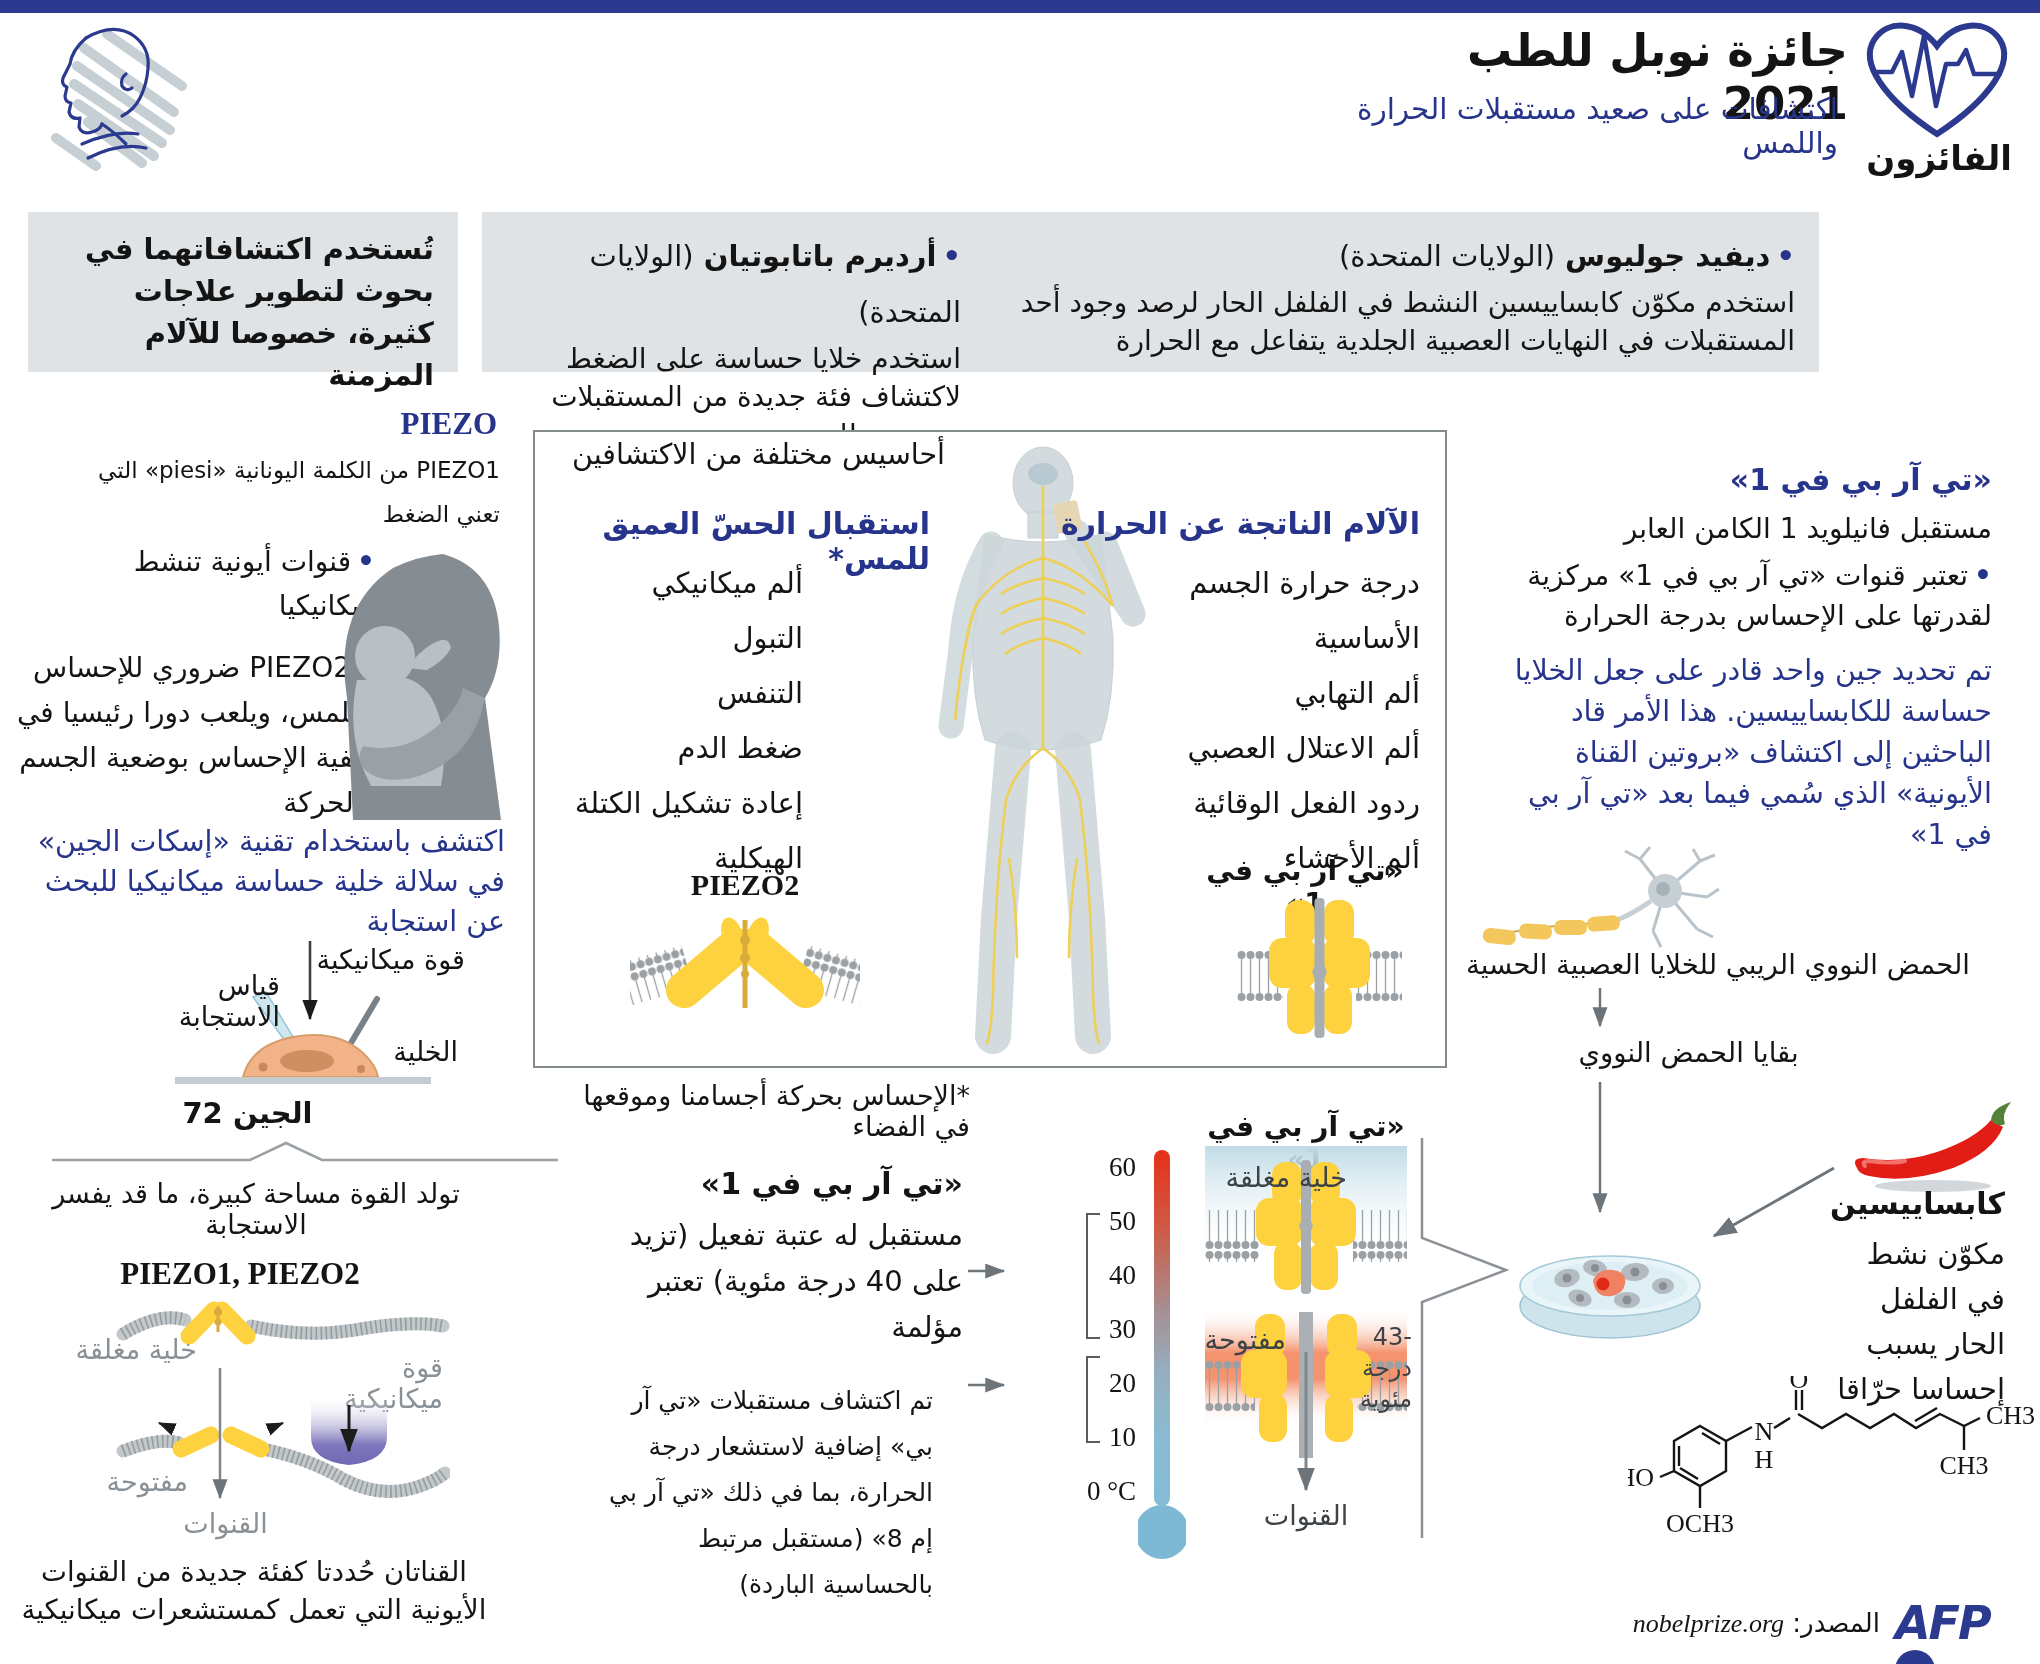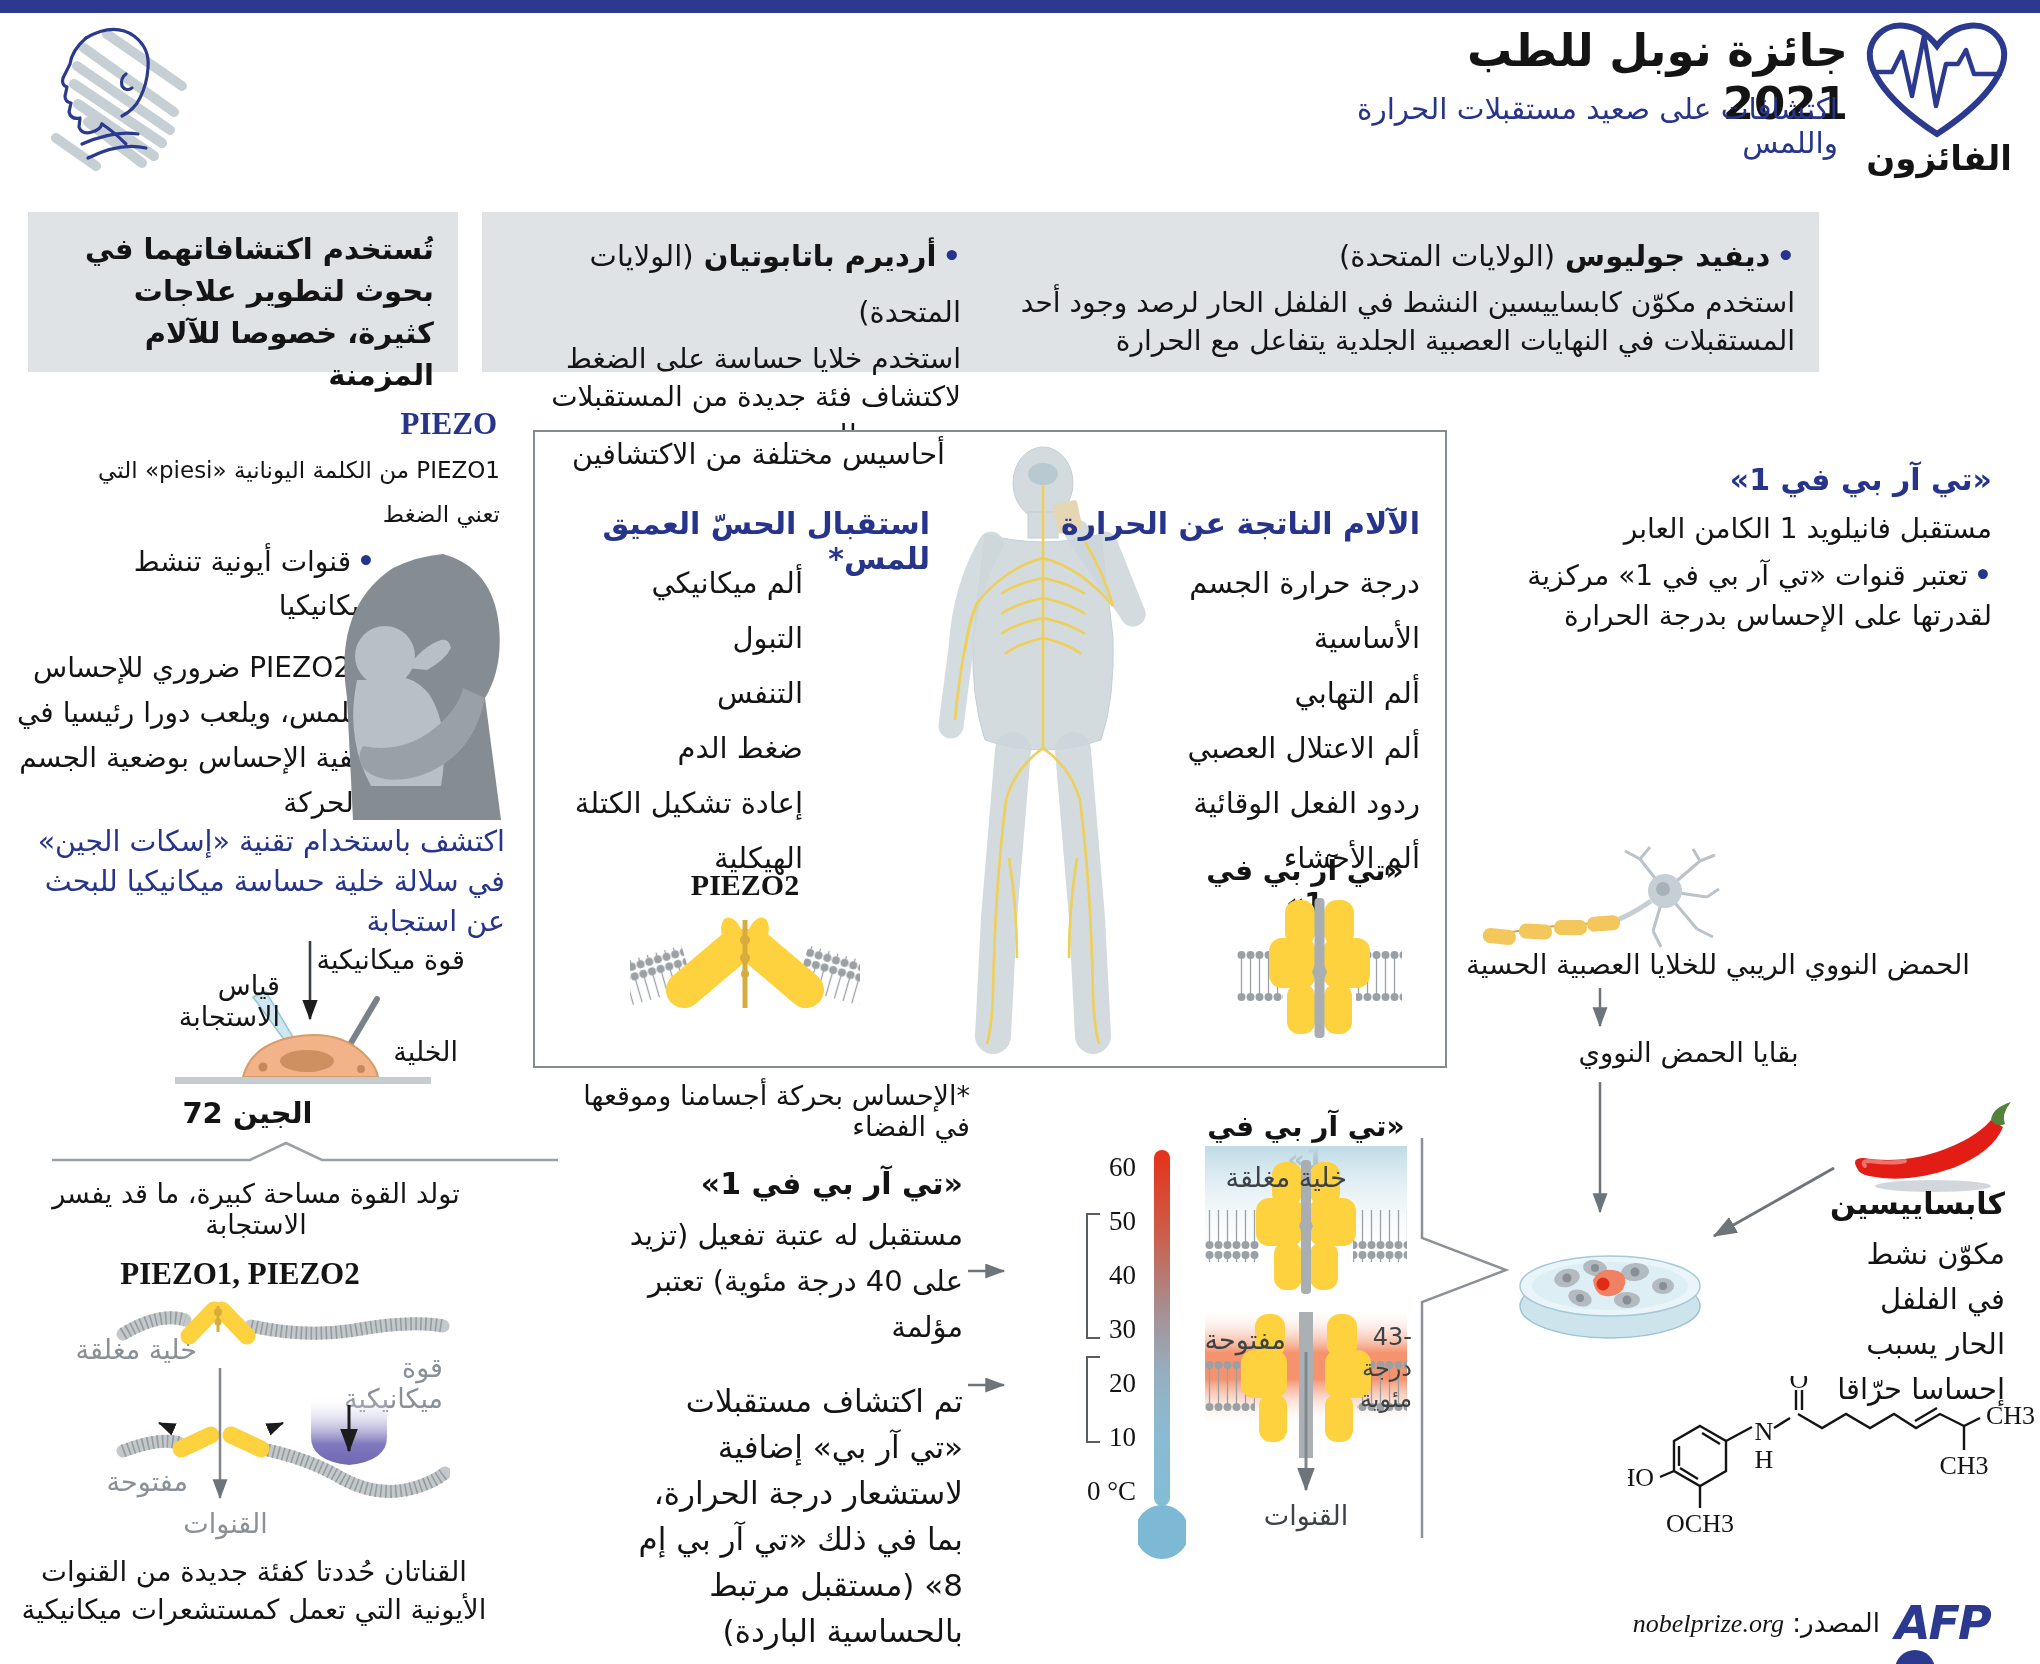--- a/index.html
+++ b/index.html
@@ -74,20 +74,21 @@
   </div>
   <div class="wbox b" style="left:28px;width:430px;">
     <div style="font-size:29px;line-height:42px;">تُستخدم اكتشافاتهما في بحوث لتطوير علاجات كثيرة، خصوصا للآلام المزمنة</div>
   </div>
 
   <div class="abs rtl b blue" style="left:1600px;top:462px;width:392px;font-size:30px;">«تي آر بي في 1»</div>
   <div class="abs rtl" style="left:1600px;top:512px;width:392px;font-size:28px;">مستقبل فانيلويد 1 الكامن العابر</div>
   <div class="abs rtl" style="left:1492px;top:556px;width:500px;font-size:28px;line-height:40px;">
     <span class="dot">•</span><span>تعتبر قنوات «تي آر بي في 1» مركزية لقدرتها على الإحساس بدرجة الحرارة</span>
   </div>
+  <div class="abs rtl blue" style="left:1500px;top:650px;width:492px;font-size:28.5px;line-height:41px;">تم تحديد جين واحد قادر على جعل الخلايا حساسة للكابساييسين. هذا الأمر قاد الباحثين إلى اكتشاف «بروتين القناة الأيونية» الذي سُمي فيما بعد «تي آر بي في 1»</div>
 
   <svg class="abs" style="left:1475px;top:845px;" width="245" height="115" viewBox="0 0 245 115">
     <g stroke="#b9c3c9" stroke-width="3" fill="none">
       <path d="M190,46 L165,14 M165,14 L150,6 M165,14 L175,2"></path>
       <path d="M190,46 L225,16 M225,16 L218,4 M225,16 L240,10"></path>
       <path d="M190,46 L232,52 M232,52 L244,44"></path>
       <path d="M190,46 L222,84 M222,84 L238,92"></path>
       <path d="M190,46 L178,86 M178,86 L186,102"></path>
     </g>
     <circle cx="190" cy="46" r="17" fill="#c6cfd4"></circle>
@@ -257,21 +258,21 @@
     <path d="M146,54 L116,40" stroke="#fdd23e" stroke-width="17" stroke-linecap="round" fill="none"></path>
     <line x1="58" y1="34" x2="44" y2="28" stroke="#1c1c1c" stroke-width="2.2" marker-end="url(#ab)"></line>
     <line x1="154" y1="34" x2="168" y2="28" stroke="#1c1c1c" stroke-width="2.2" marker-end="url(#ab)"></line>
   </svg>
   <div class="abs rtl gray" style="left:98px;top:1466px;width:90px;font-size:27px;">مفتوحة</div>
   <div class="abs ctr gray rtl" style="left:178px;top:1508px;width:95px;font-size:27px;text-align:center;">القنوات</div>
   <div class="abs rtl ctr" style="left:18px;top:1552px;width:472px;font-size:27.5px;line-height:38px;text-align:center;">القناتان حُددتا كفئة جديدة من القنوات الأيونية التي تعمل كمستشعرات ميكانيكية</div>
 
   <div class="abs rtl b" style="left:663px;top:1166px;width:300px;font-size:30px;">«تي آر بي في 1»</div>
   <div class="abs rtl" style="left:623px;top:1212px;width:340px;font-size:29px;line-height:46px;">مستقبل له عتبة تفعيل (تزيد على 40 درجة مئوية) تعتبر مؤلمة</div>
-  <div class="abs rtl" style="left:633px;top:1378px;width:330px;font-size:31px;line-height:46px;">تم اكتشاف مستقبلات «تي آر بي» إضافية لاستشعار درجة الحرارة، بما في ذلك «تي آر بي إم 8» (مستقبل مرتبط بالحساسية الباردة)</div>
+  <div class="abs rtl" style="left:603px;top:1378px;width:330px;font-size:25px;line-height:46px;">تم اكتشاف مستقبلات «تي آر بي» إضافية لاستشعار درجة الحرارة، بما في ذلك «تي آر بي إم 8» (مستقبل مرتبط بالحساسية الباردة)</div>
 
   <svg class="abs" style="left:1138px;top:1148px;" width="48" height="416" viewBox="0 0 48 416">
     <rect x="16" y="2" width="16" height="356" rx="8" fill="url(#tg)"></rect>
     <circle cx="24" cy="384" r="27" fill="#7db9d4"></circle>
   </svg>
   <div class="tick" style="left:1040px;top:1152px;">60</div>
   <div class="tick" style="left:1040px;top:1206px;">50</div>
   <div class="tick" style="left:1040px;top:1260px;">40</div>
   <div class="tick" style="left:1040px;top:1314px;">30</div>
   <div class="tick" style="left:1040px;top:1368px;">20</div>

